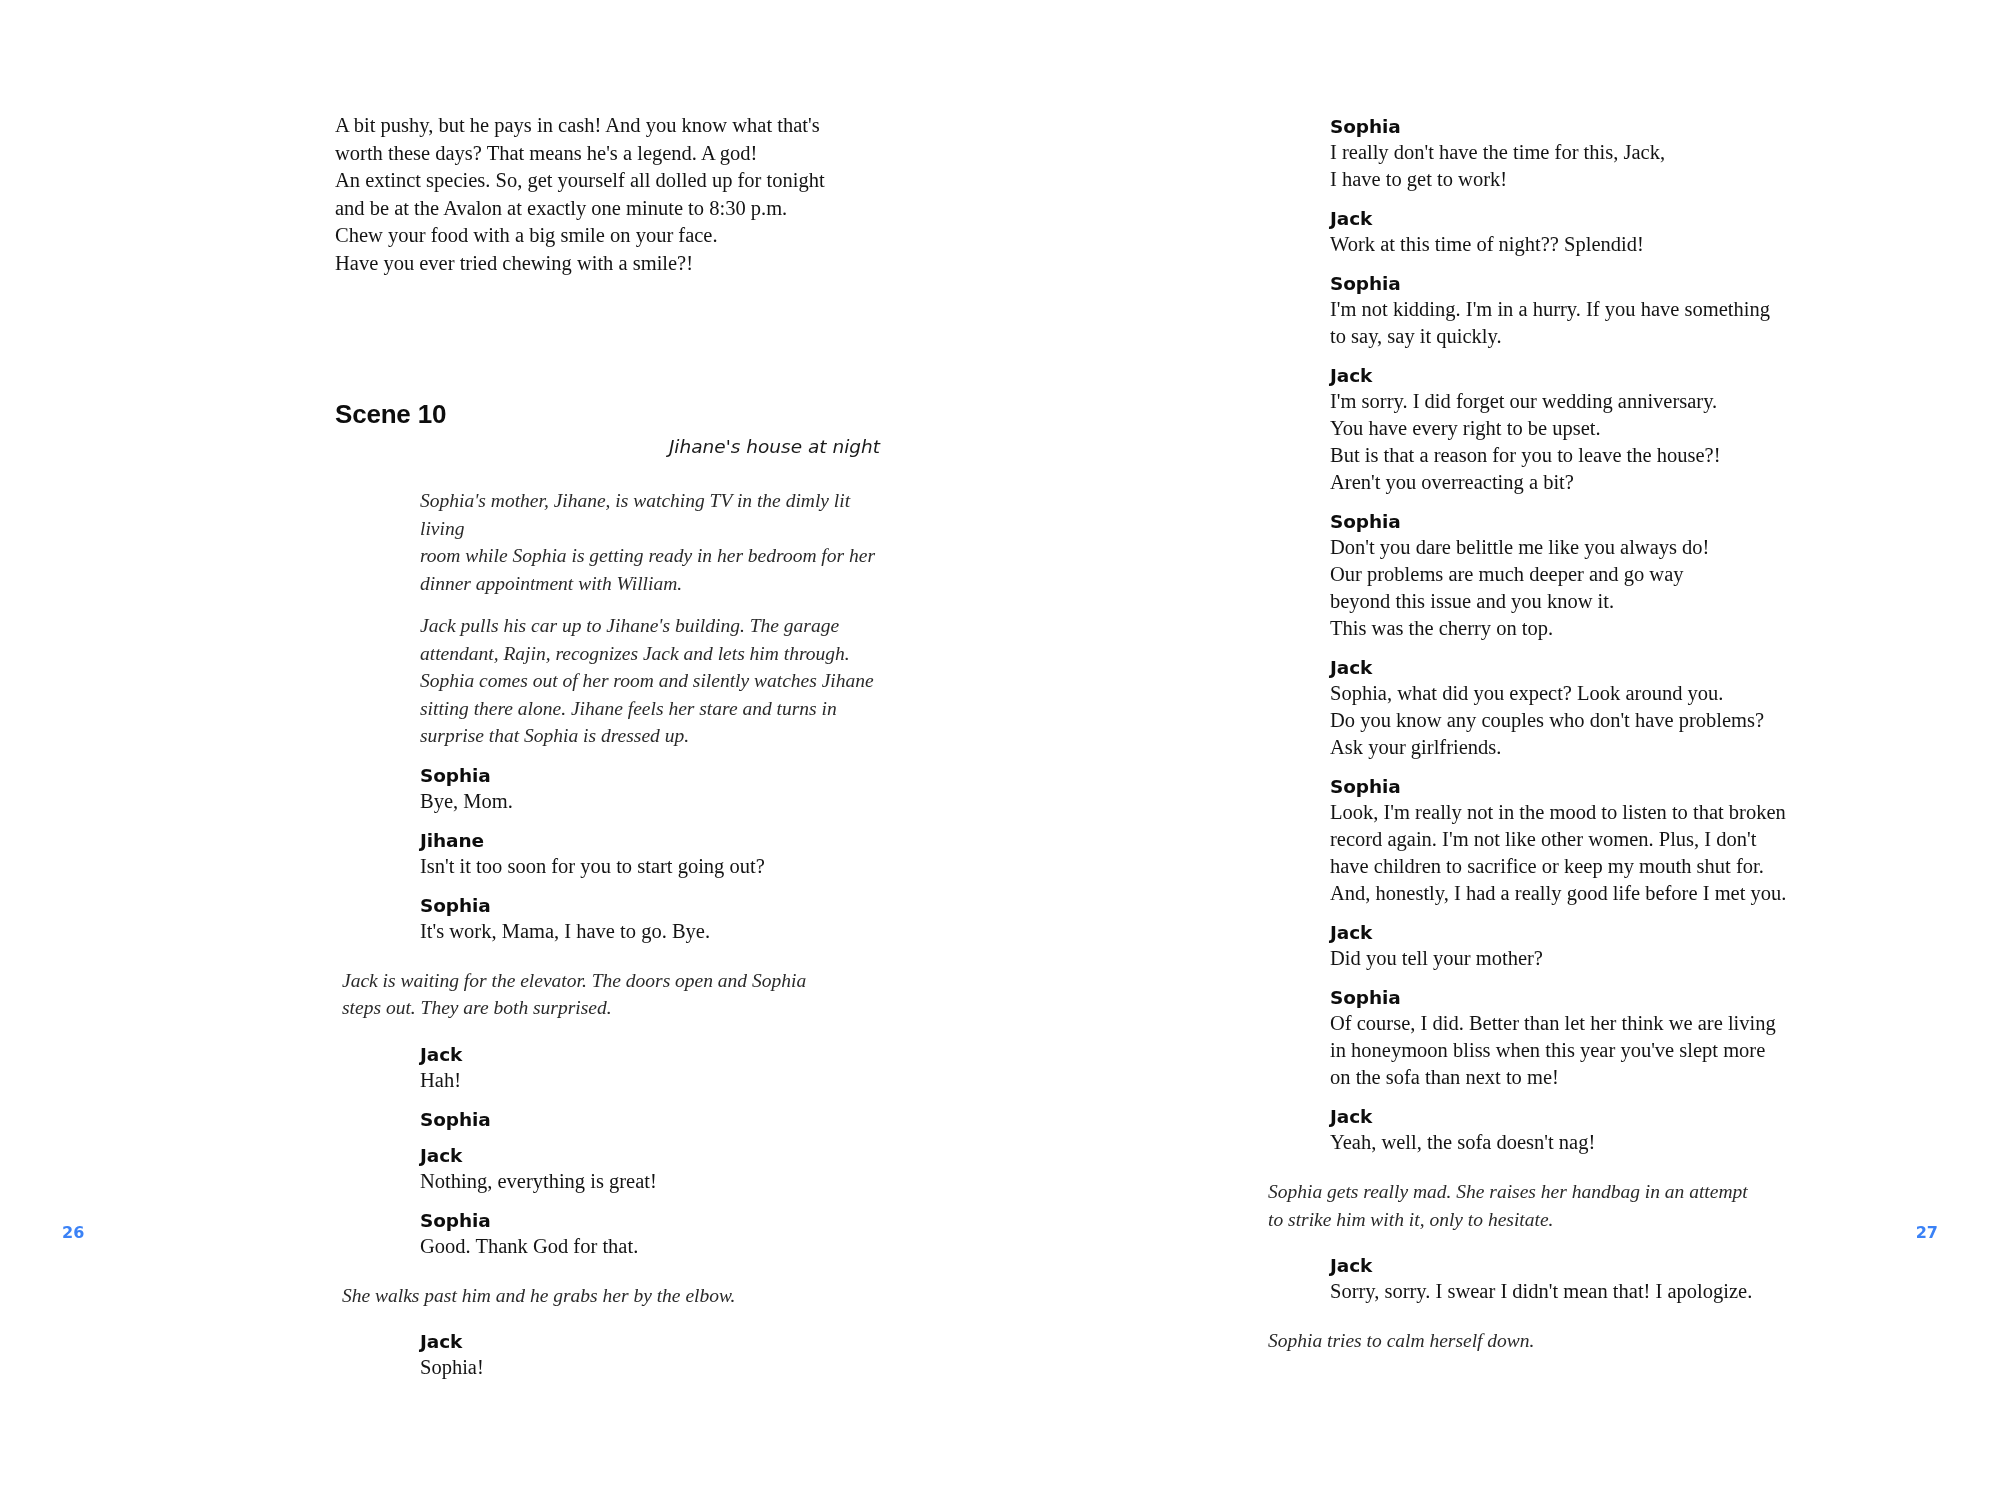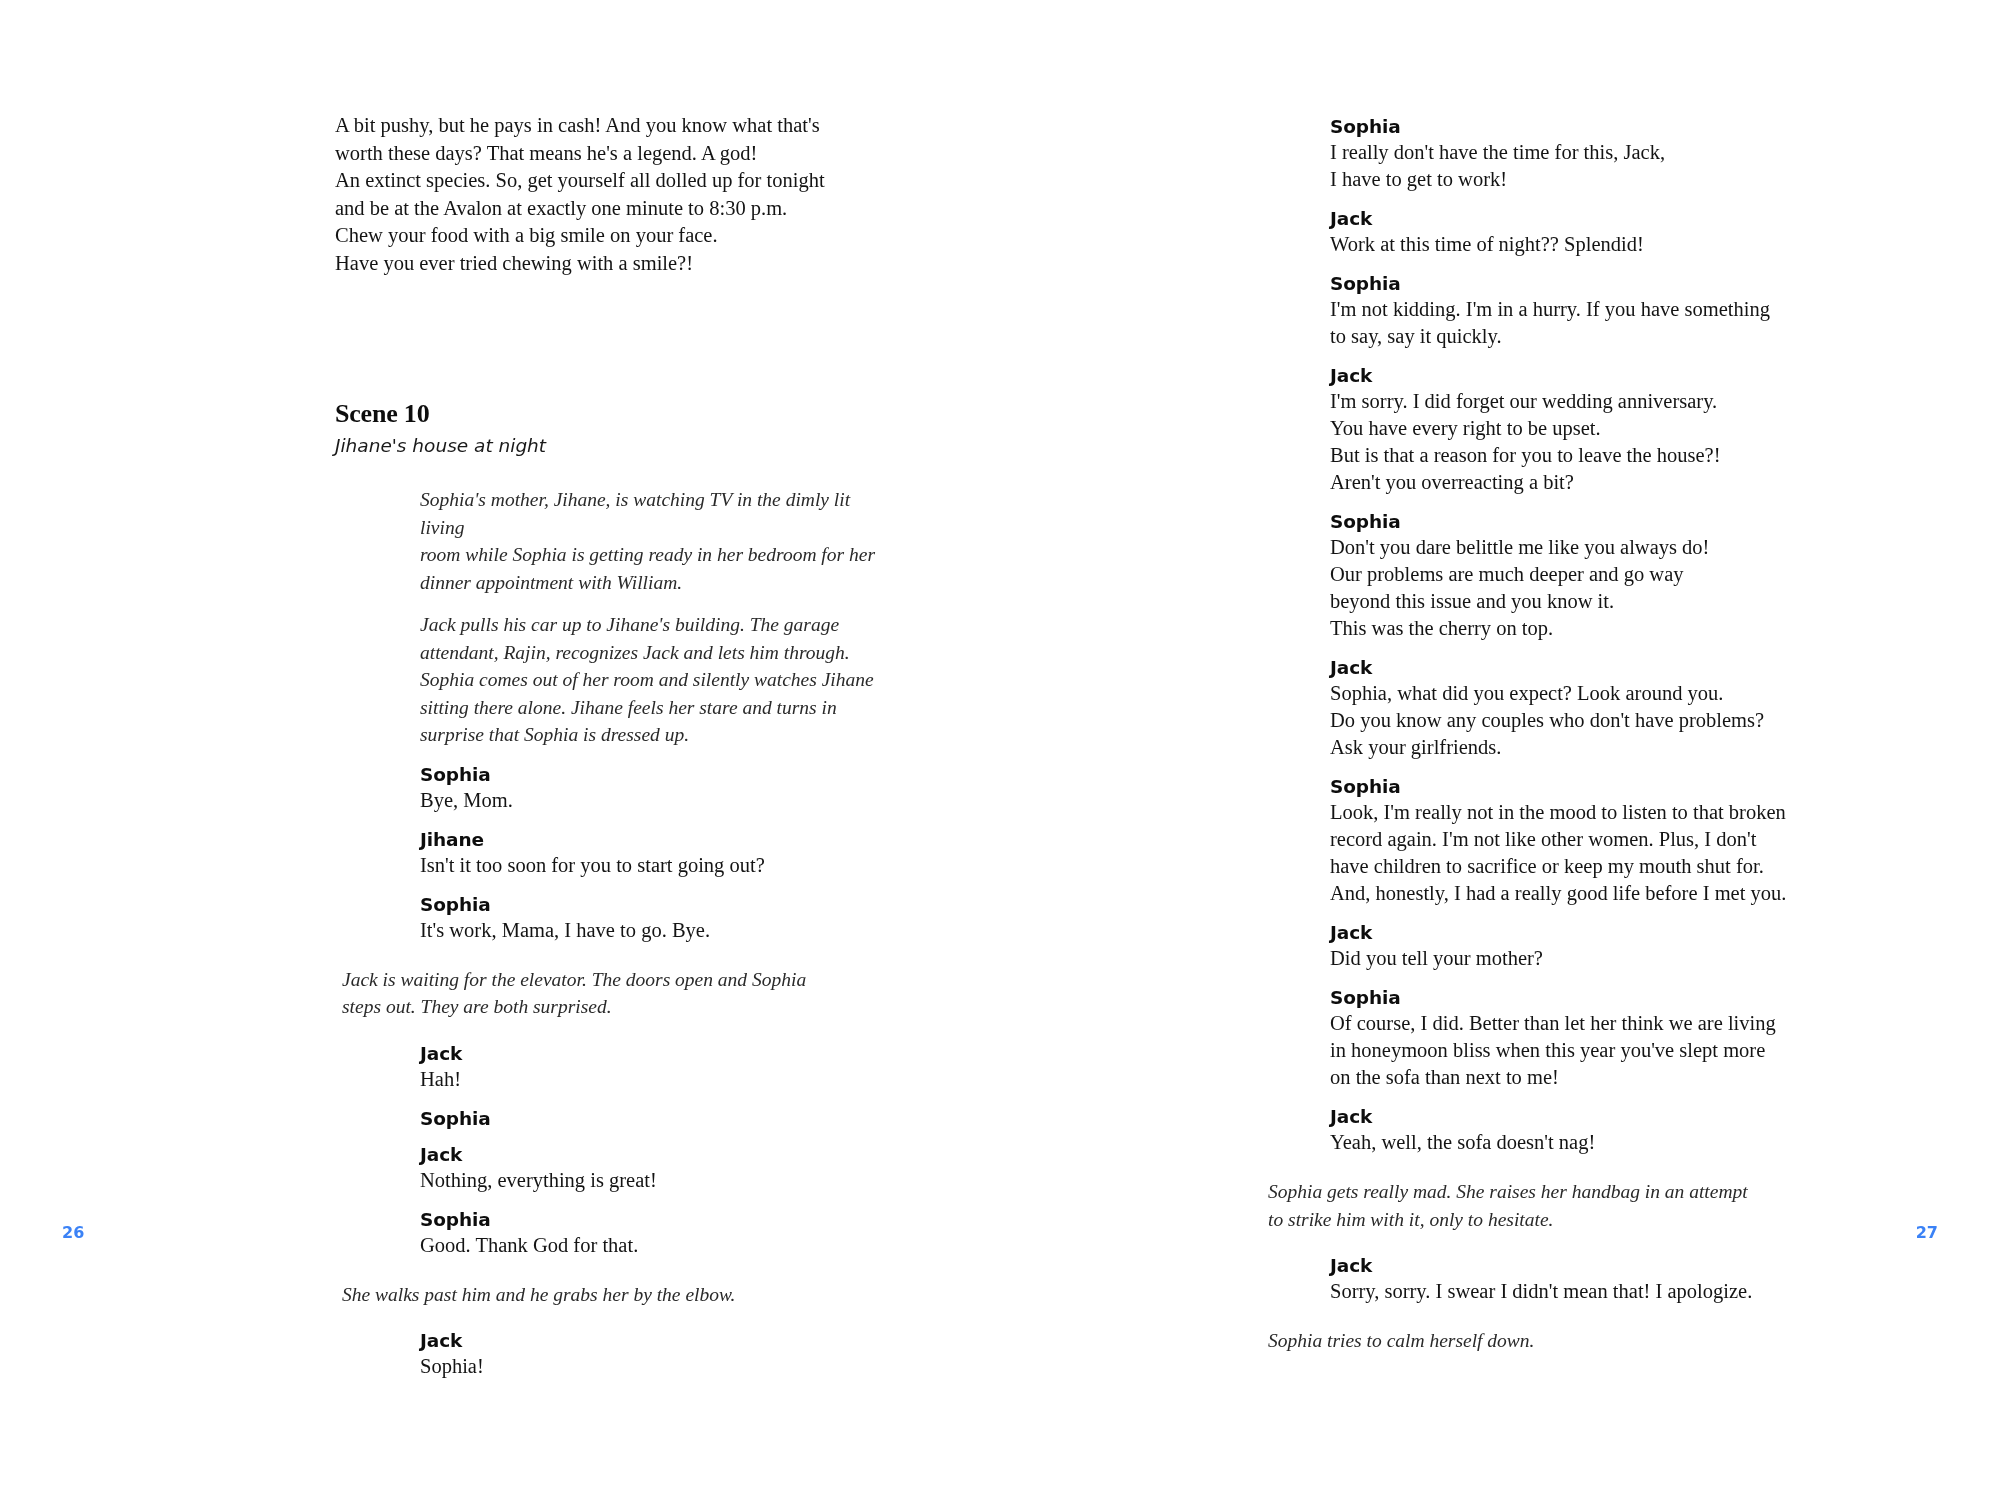--- a/index.html
+++ b/index.html
@@ -50,33 +50,34 @@
     color: #141414;
     margin: 0;
   }
   .block-top {
     margin-bottom: 0;
   }
   .scene-head {
     margin-top: 122px;
   }
   .scene-title {
-    font-family: Liberation Serif, serif;
+    font-family: Liberation Sans, sans-serif;
     font-weight: bold;
     font-size: 26px;
     letter-spacing: -0.2px;
     color: #0d0d0d;
     margin: 0;
   }
   .scene-sub {
     font-family: "DejaVu Sans", sans-serif;
     font-style: italic;
     font-size: 18.5px;
     color: #1a1a1a;
     margin: 6px 0 0 0;
+    text-align: right;
   }
   .stage {
     font-family: "Liberation Serif", serif;
     font-style: italic;
     font-size: 19.5px;
     line-height: 27.5px;
     color: #2a2a2a;
     margin: 0;
   }
   .indent {

